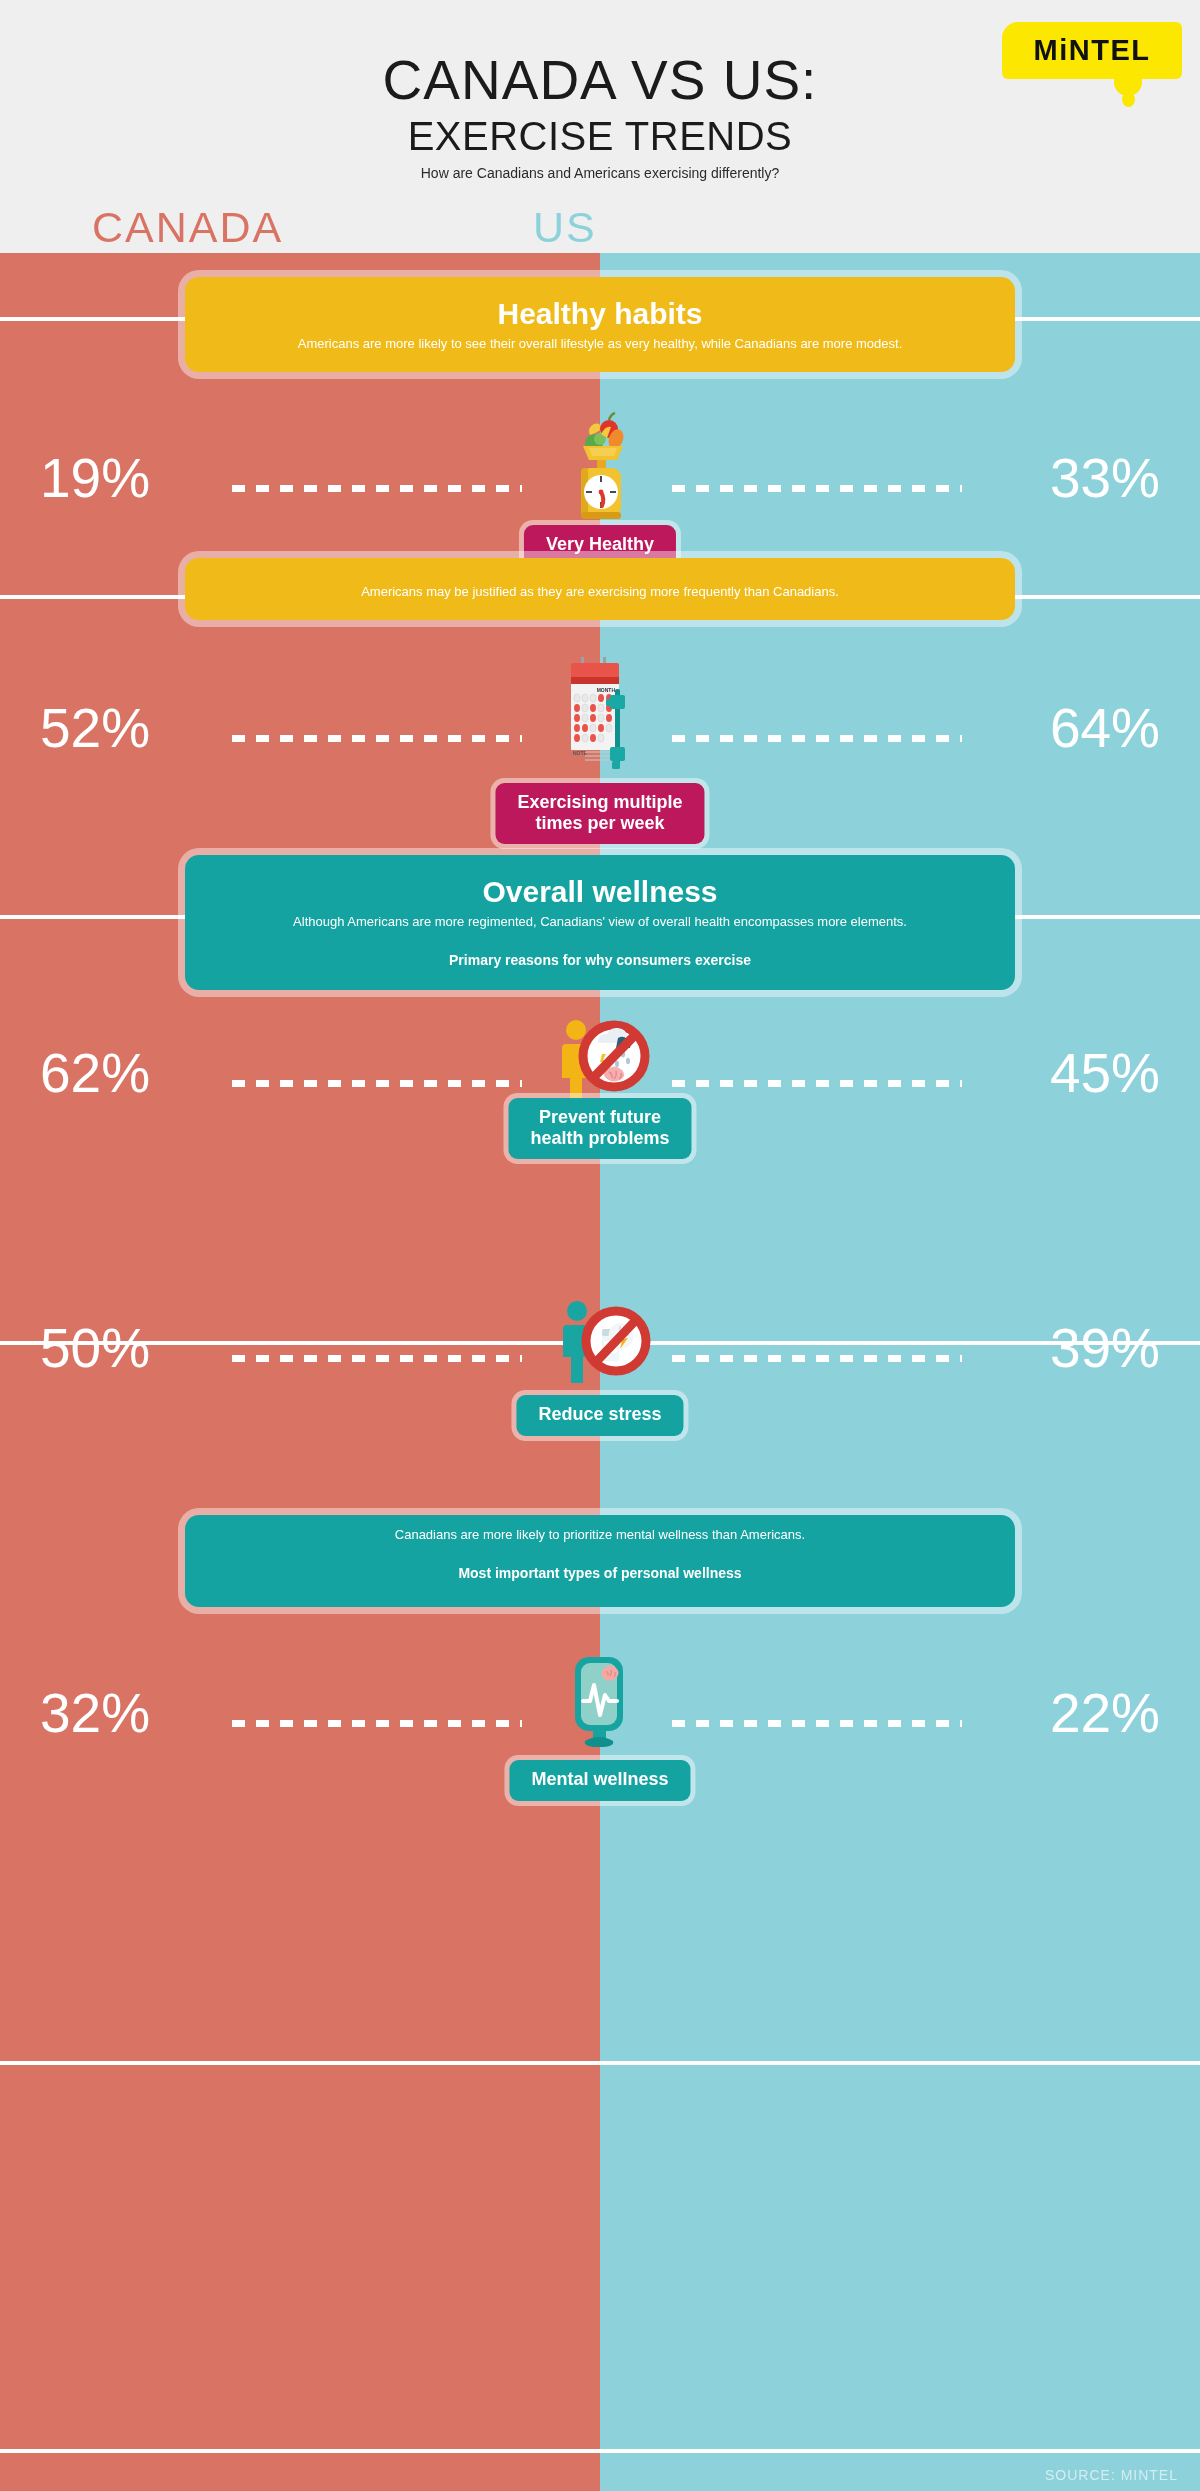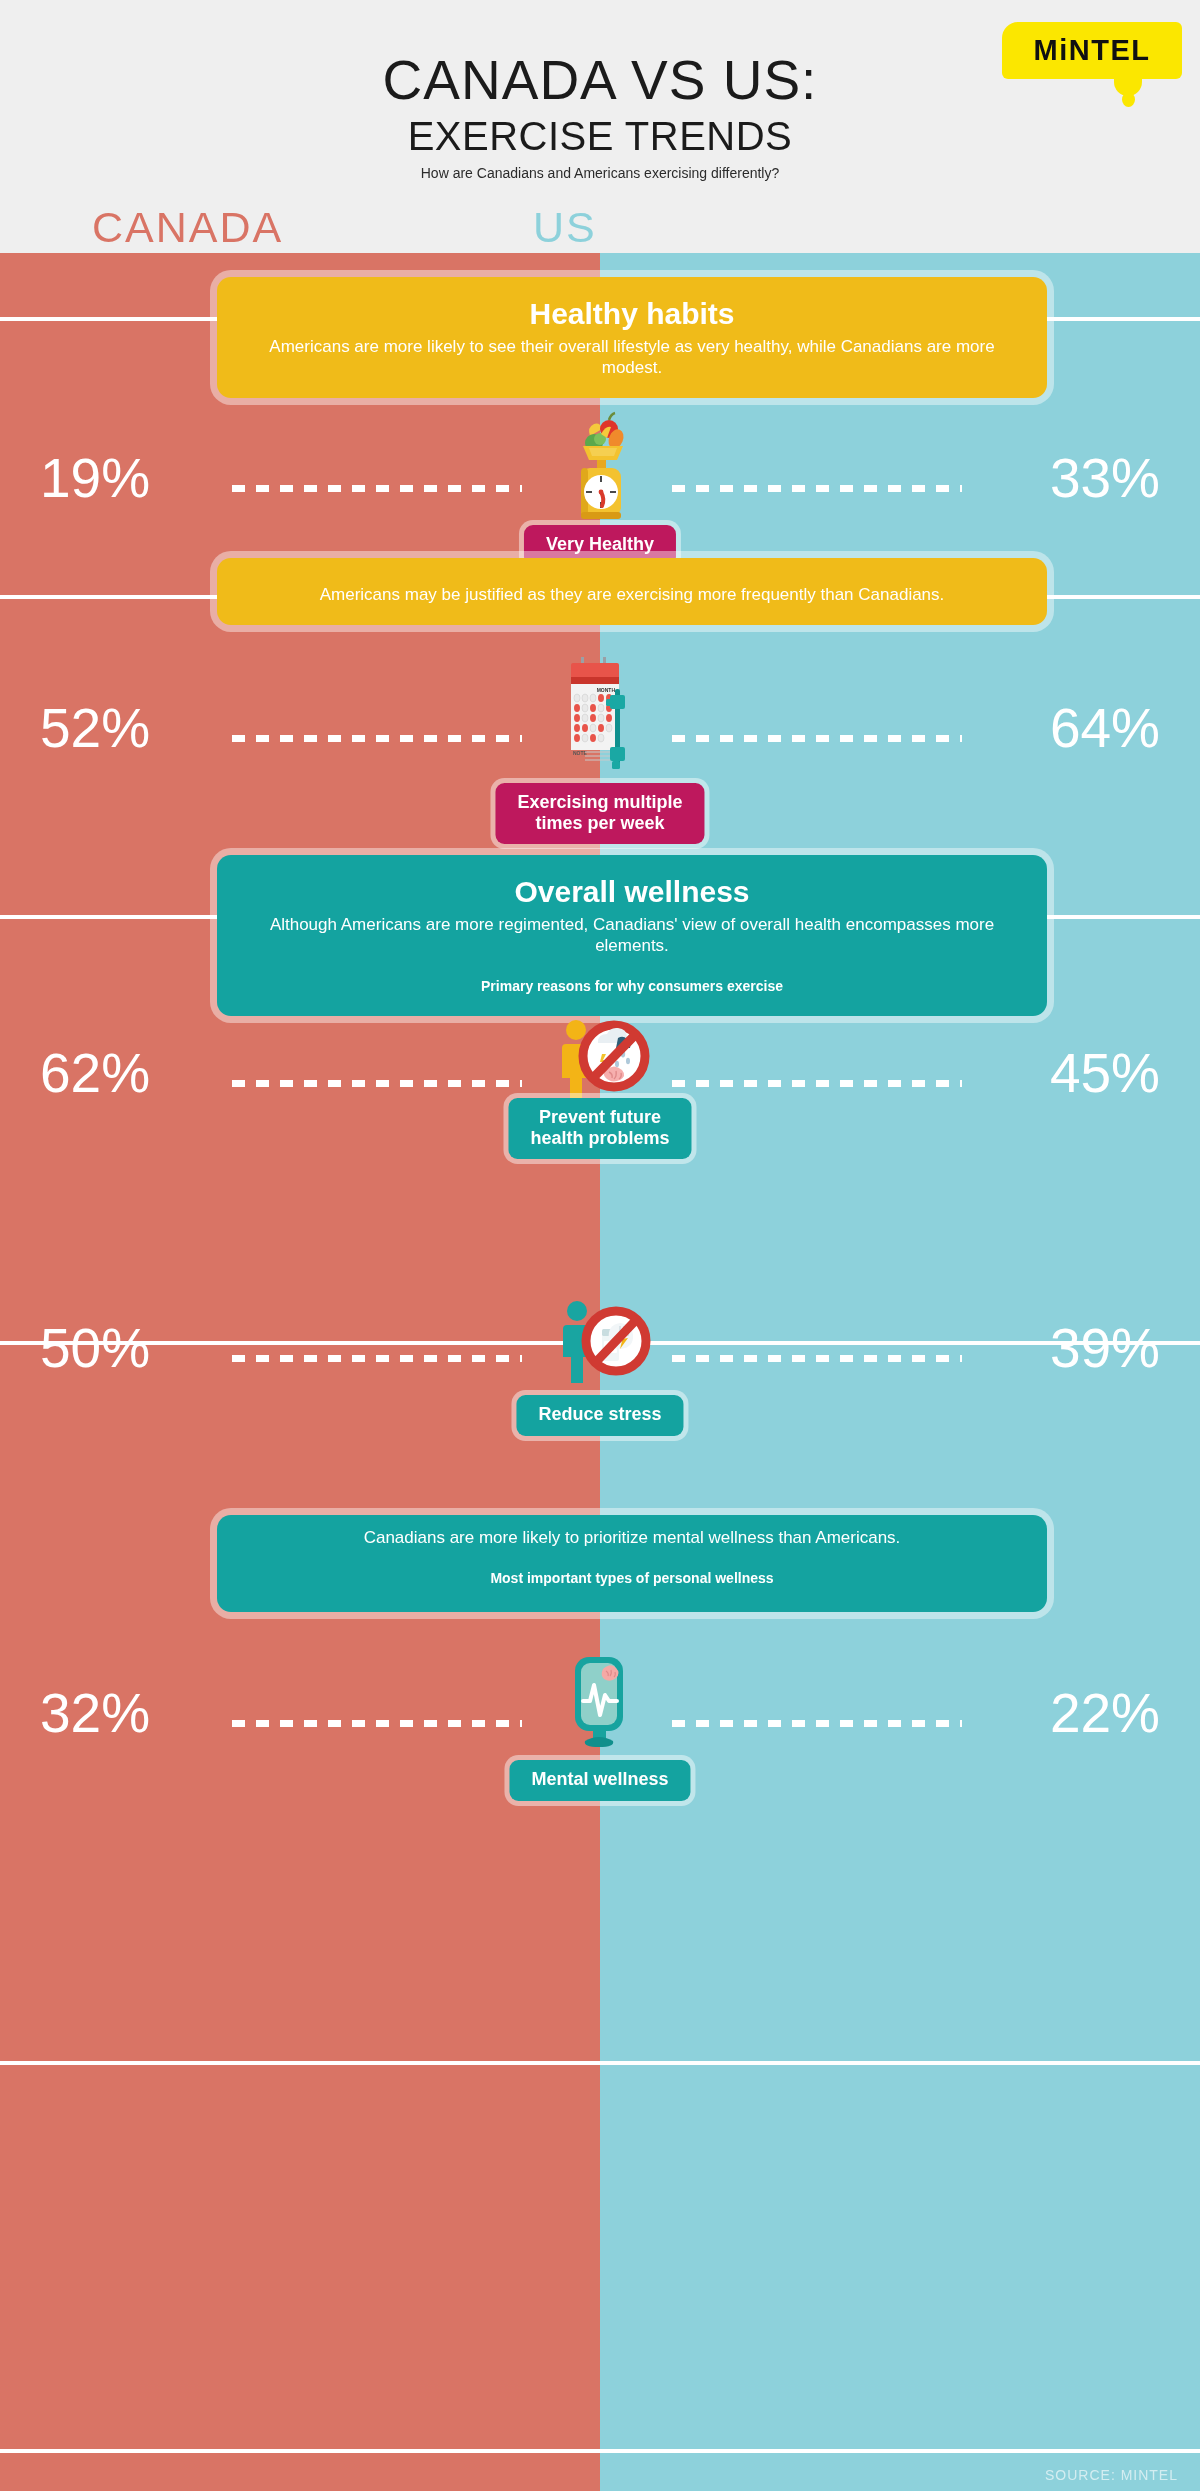--- a/index.html
+++ b/index.html
@@ -138,38 +138,37 @@
 
   
   .banner {
     position: absolute;
     left: 185px;
     width: 830px;
     border-radius: 14px;
     text-align: center;
     padding: 16px 40px 20px;
     color: #ffffff;
-    margin-left: 32px;
   }
   .banner.yellow {
     background: #f0bb19;
     box-shadow: 0 0 0 7px rgba(255,255,255,0.42);
   }
   .banner.teal {
     background: #14a3a0;
     box-shadow: 0 0 0 7px rgba(255,255,255,0.42);
   }
   .banner-title {
     font-size: 30px;
     font-weight: bold;
     line-height: 1.15;
     margin-bottom: 4px;
   }
   .banner-text {
-    font-size: 17px;
+    font-size: 13px;
     line-height: 1.25;
     font-weight: 400;
   }
   .banner-note {
     font-size: 14px;
     font-weight: bold;
     margin-top: 22px;
   }
 
   

